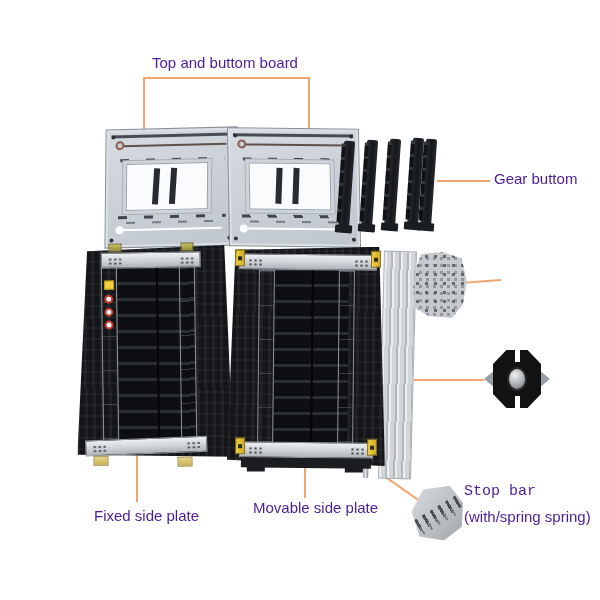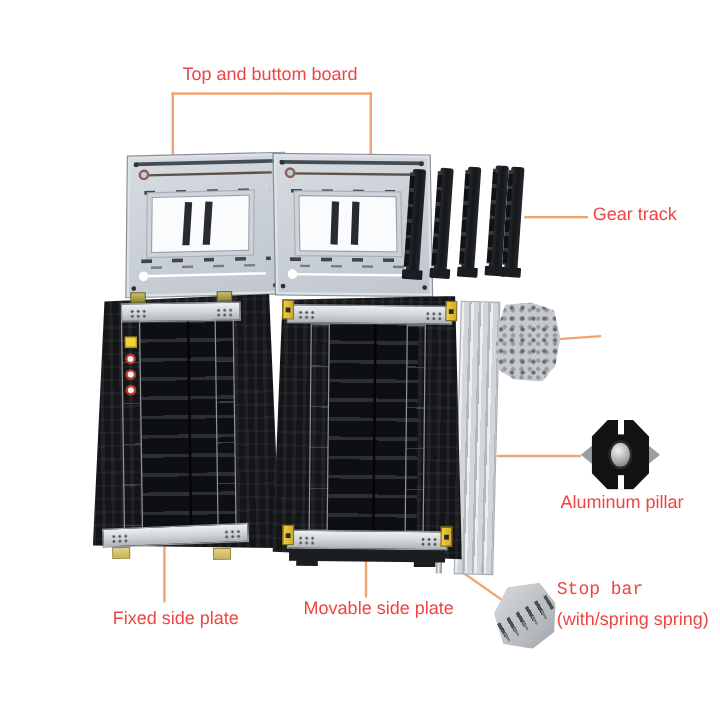--- a/index.html
+++ b/index.html
@@ -1,20 +1,20 @@
 <!DOCTYPE html>
 <html><head>
 <meta charset="utf-8">
 <style>
   html,body{margin:0;padding:0;background:#ffffff;}
   .stage{
     position:relative;width:600px;height:600px;background:#ffffff;overflow:hidden;
     font-family:"Liberation Sans", sans-serif;color:#3b3b3b;
   }
-  .lbl{position:absolute;font-size:15px;line-height:1.15;color:#ef4444;white-space:nowrap;}
+  .lbl{position:absolute;font-size:15px;line-height:1.15;color:#4c1d95;white-space:nowrap;}
   .oline{position:absolute;background:#f0a470;}
 
   
   .board{position:absolute;width:130px;height:117px;
     background:linear-gradient(160deg,#d7dce1 0%,#c9cfd6 55%,#bfc6cd 100%);
     border:1px solid #8a9098;box-shadow:inset 0 0 0 2px #dde2e6;}
   .board.b1{left:105px;top:128px;transform:rotate(-1.4deg) skewX(-2deg);}
   .board.b2{left:228px;top:128px;transform:rotate(0.6deg) skewX(1.6deg);}
   .bd-band{position:absolute;left:5px;right:5px;top:5px;height:3px;background:#474c53;}
   .bd-rod{position:absolute;left:16px;right:10px;top:15px;height:2px;background:#5e5149;}
@@ -109,22 +109,21 @@
   .sticker-warn{position:absolute;width:10px;height:9px;background:#f4d23a;border:1px solid #b89a20;box-sizing:border-box;}
   .sign-red{position:absolute;width:9px;height:9px;border-radius:50%;background:#f4f4f4;border:2px solid #c0392b;box-sizing:border-box;}
   .plate-base{position:absolute;background:#1b1d21;}
 </style>
 </head>
 <body>
 
 <div class="stage">
 
   <div class="lbl" style="left:120px;top:54px;width:210px;text-align:center;">Top and buttom board</div>
-  <div class="lbl" style="left:494px;top:170px;">Gear track</div>
-  <div class="lbl" style="left:467px;top:410px;">Aluminum pillar</div>
+  <div class="lbl" style="left:494px;top:170px;">Gear buttom</div>
   <div class="lbl" style="left:464px;top:483px;font-family:Liberation Mono, monospace;">Stop bar</div>
   <div class="lbl" style="left:464px;top:508px;">(with/spring spring)</div>
   <div class="lbl" style="left:94px;top:507px;">Fixed side plate</div>
   <div class="lbl" style="left:253px;top:499px;">Movable side plate</div>
 
   <div class="oline" style="left:143px;top:77px;width:167px;height:2px;"></div>
   <div class="oline" style="left:143px;top:77px;width:2px;height:52px;"></div>
   <div class="oline" style="left:308px;top:77px;width:2px;height:59px;"></div>
   <div class="oline" style="left:437px;top:180px;width:53px;height:2px;"></div>
   <div class="oline" style="left:447px;top:281px;width:54px;height:2px;transform:rotate(-4deg);"></div>

